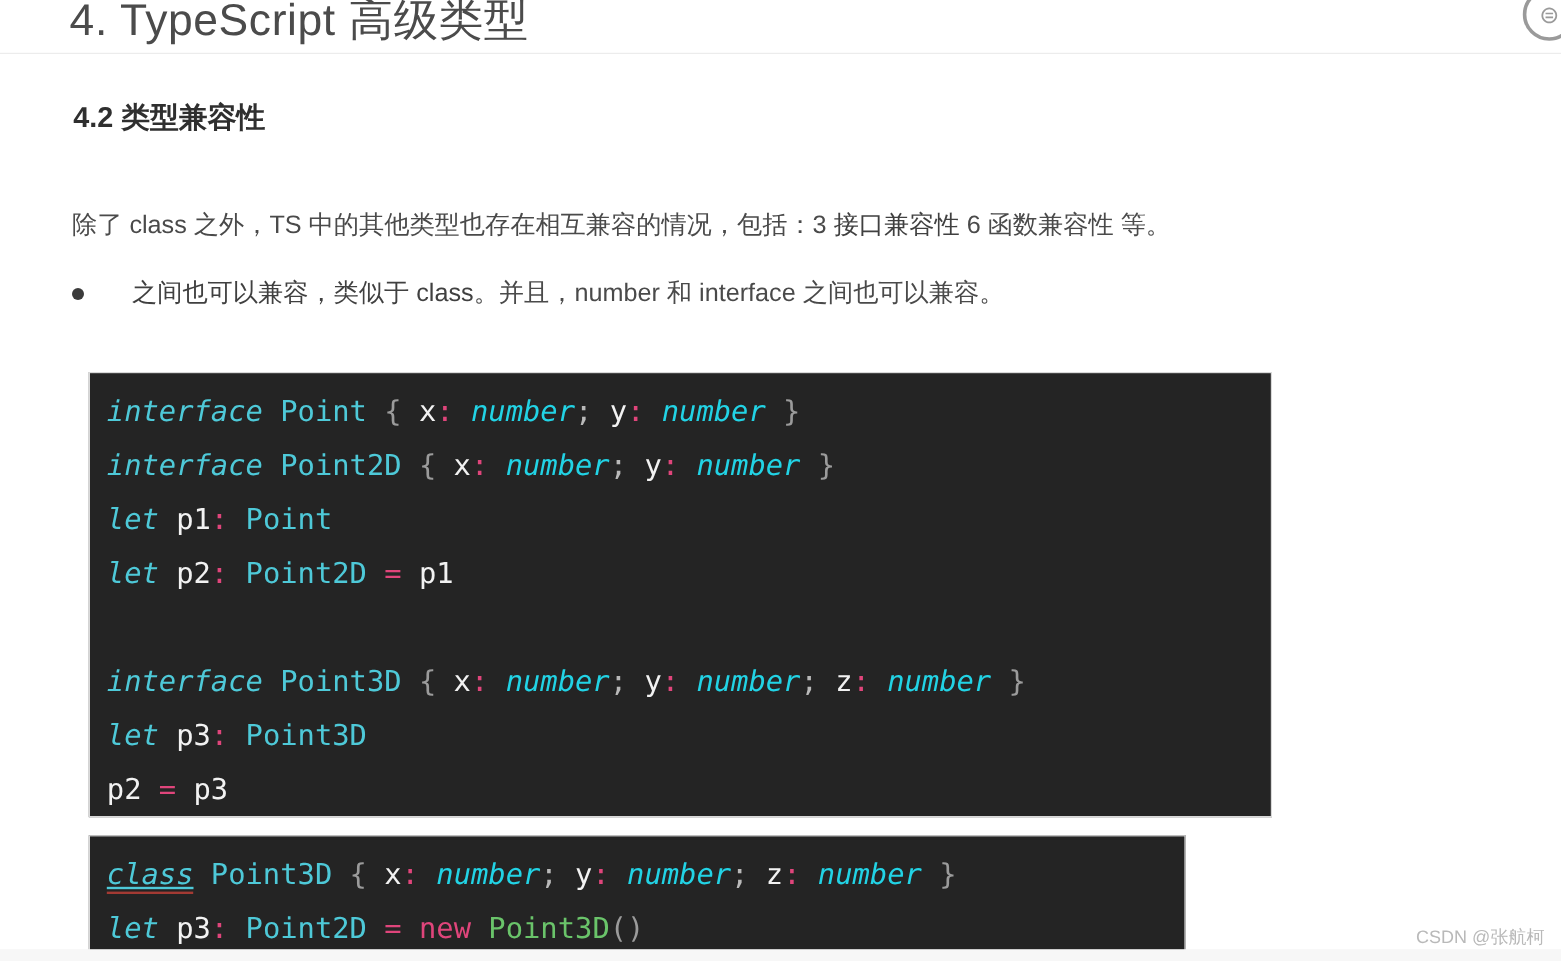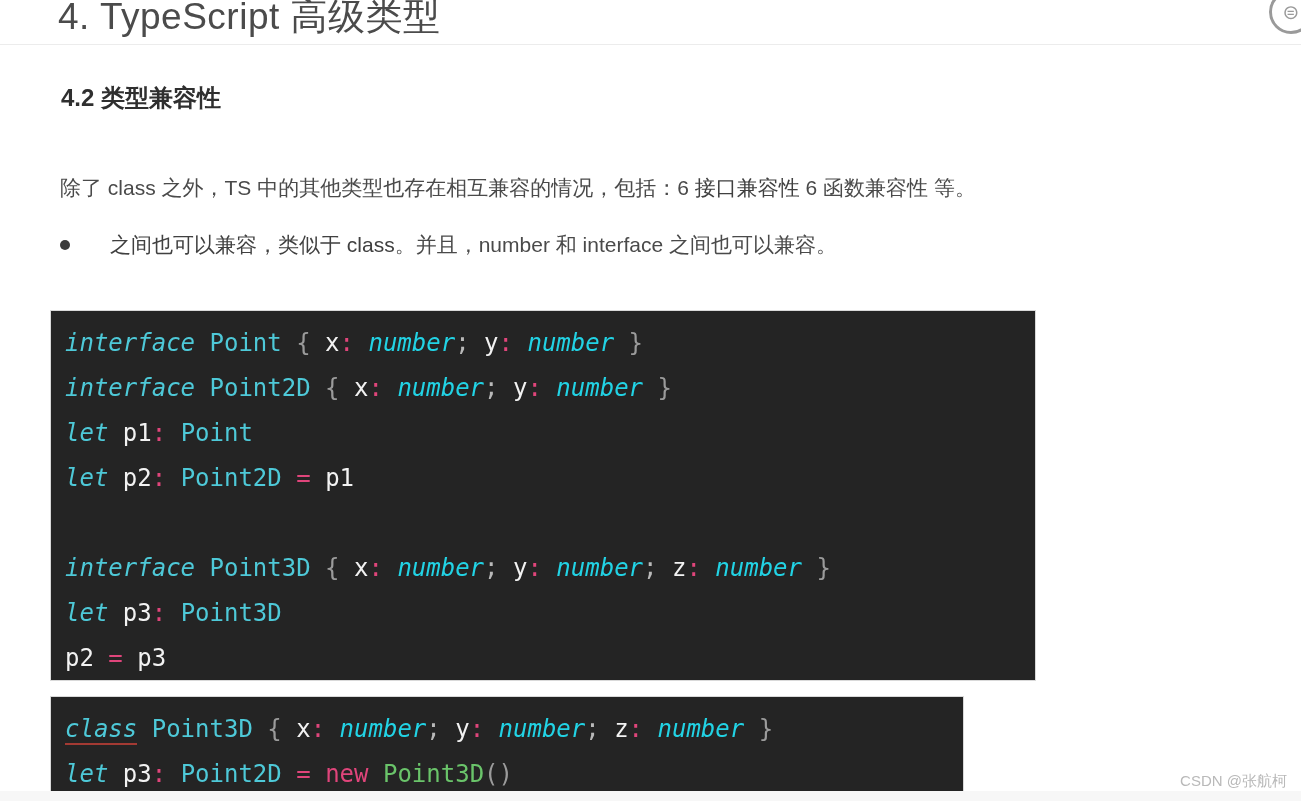--- a/index.html
+++ b/index.html
@@ -118,20 +118,21 @@
     position: absolute;
     background: #242424;
     box-sizing: border-box;
     border: 1px solid #d9d9d9;
     padding: 10px 0 1px 0;
     font-family: "DejaVu Sans Mono", "Liberation Mono", monospace;
     font-size: 24px;
     line-height: 45px;
     white-space: pre;
     overflow: hidden;
+    margin-left: 24px;
   }
   #code-block-1 {
     left: 50px;
     top: 286px;
     width: 986px;
     height: 371px;
   }
   #code-block-2 {
     left: 50px;
     top: 672px;
@@ -140,21 +141,21 @@
   }
   .code-line {
     padding-left: 14px;
     height: 45px;
   }
   .code-line.blank { height: 45px; }
 
   
   .t-kw      { color: #4ec9d8; font-style: italic; }
   .t-kw-err  { color: #4ec9d8; font-style: italic;
-               border-bottom: 2px solid #a33a33; }
+               border-bottom: 2px solid #a33a33; text-decoration: underline; }
   .t-type    { color: #4ec9d8; }
   .t-type-it { color: #22d3e5; font-style: italic; }
   .t-ident   { color: #f2f2f2; }
   .t-punct   { color: #e0457b; }
   .t-brace   { color: #9b9b9b; }
   .t-semi    { color: #b9b9b9; }
   .t-new     { color: #e0457b; }
   .t-ctor    { color: #6ac46a; }
   .t-paren   { color: #9b9b9b; }
   .t-plain   { color: #e8e8e8; }
@@ -184,21 +185,21 @@
 
   <div class="top-divider"></div>
 
   <div class="corner-icon">⊜</div>
 
   <h1 class="doc-title">4. TypeScript 高级类型</h1>
 
   <h2 class="section-title">4.2 类型兼容性</h2>
 
   <div class="paragraph">
-    <span>除了 class 之外，TS 中的其他类型也存在相互兼容的情况，包括：6 </span><span class="hl">接口兼容性</span><span> 6 函数兼容性 等。</span>
+    <span>除了 class 之外，TS 中的其他类型也存在相互兼容的情况，包括：3 </span><span class="hl">接口兼容性</span><span> 6 函数兼容性 等。</span>
   </div>
 
   <div class="bullet-row">
     <span class="bullet-dot"></span>
     <span class="bullet-text"><span class="hl">之间也可以兼容，类似于 class</span><span>。并且，number 和 interface 之间也可以兼容。</span></span>
   </div>
 
   <pre class="code-block" id="code-block-1"><div class="code-line"><span class="t-kw">interface</span><span class="t-plain"> </span><span class="t-type">Point</span><span class="t-plain"> </span><span class="t-brace">{</span><span class="t-plain"> </span><span class="t-ident">x</span><span class="t-punct">:</span><span class="t-plain"> </span><span class="t-type-it">number</span><span class="t-semi">;</span><span class="t-plain"> </span><span class="t-ident">y</span><span class="t-punct">:</span><span class="t-plain"> </span><span class="t-type-it">number</span><span class="t-plain"> </span><span class="t-brace">}</span></div><div class="code-line"><span class="t-kw">interface</span><span class="t-plain"> </span><span class="t-type">Point2D</span><span class="t-plain"> </span><span class="t-brace">{</span><span class="t-plain"> </span><span class="t-ident">x</span><span class="t-punct">:</span><span class="t-plain"> </span><span class="t-type-it">number</span><span class="t-semi">;</span><span class="t-plain"> </span><span class="t-ident">y</span><span class="t-punct">:</span><span class="t-plain"> </span><span class="t-type-it">number</span><span class="t-plain"> </span><span class="t-brace">}</span></div><div class="code-line"><span class="t-kw">let</span><span class="t-plain"> </span><span class="t-ident">p1</span><span class="t-punct">:</span><span class="t-plain"> </span><span class="t-type">Point</span></div><div class="code-line"><span class="t-kw">let</span><span class="t-plain"> </span><span class="t-ident">p2</span><span class="t-punct">:</span><span class="t-plain"> </span><span class="t-type">Point2D</span><span class="t-plain"> </span><span class="t-punct">=</span><span class="t-plain"> </span><span class="t-ident">p1</span></div><div class="code-line blank"></div><div class="code-line"><span class="t-kw">interface</span><span class="t-plain"> </span><span class="t-type">Point3D</span><span class="t-plain"> </span><span class="t-brace">{</span><span class="t-plain"> </span><span class="t-ident">x</span><span class="t-punct">:</span><span class="t-plain"> </span><span class="t-type-it">number</span><span class="t-semi">;</span><span class="t-plain"> </span><span class="t-ident">y</span><span class="t-punct">:</span><span class="t-plain"> </span><span class="t-type-it">number</span><span class="t-semi">;</span><span class="t-plain"> </span><span class="t-ident">z</span><span class="t-punct">:</span><span class="t-plain"> </span><span class="t-type-it">number</span><span class="t-plain"> </span><span class="t-brace">}</span></div><div class="code-line"><span class="t-kw">let</span><span class="t-plain"> </span><span class="t-ident">p3</span><span class="t-punct">:</span><span class="t-plain"> </span><span class="t-type">Point3D</span></div><div class="code-line"><span class="t-ident">p2</span><span class="t-plain"> </span><span class="t-punct">=</span><span class="t-plain"> </span><span class="t-ident">p3</span></div></pre>
 
   <pre class="code-block" id="code-block-2"><div class="code-line"><span class="t-kw-err">class</span><span class="t-plain"> </span><span class="t-type">Point3D</span><span class="t-plain"> </span><span class="t-brace">{</span><span class="t-plain"> </span><span class="t-ident">x</span><span class="t-punct">:</span><span class="t-plain"> </span><span class="t-type-it">number</span><span class="t-semi">;</span><span class="t-plain"> </span><span class="t-ident">y</span><span class="t-punct">:</span><span class="t-plain"> </span><span class="t-type-it">number</span><span class="t-semi">;</span><span class="t-plain"> </span><span class="t-ident">z</span><span class="t-punct">:</span><span class="t-plain"> </span><span class="t-type-it">number</span><span class="t-plain"> </span><span class="t-brace">}</span></div><div class="code-line"><span class="t-kw">let</span><span class="t-plain"> </span><span class="t-ident">p3</span><span class="t-punct">:</span><span class="t-plain"> </span><span class="t-type">Point2D</span><span class="t-plain"> </span><span class="t-punct">=</span><span class="t-plain"> </span><span class="t-new">new</span><span class="t-plain"> </span><span class="t-ctor">Point3D</span><span class="t-paren">()</span></div></pre>

